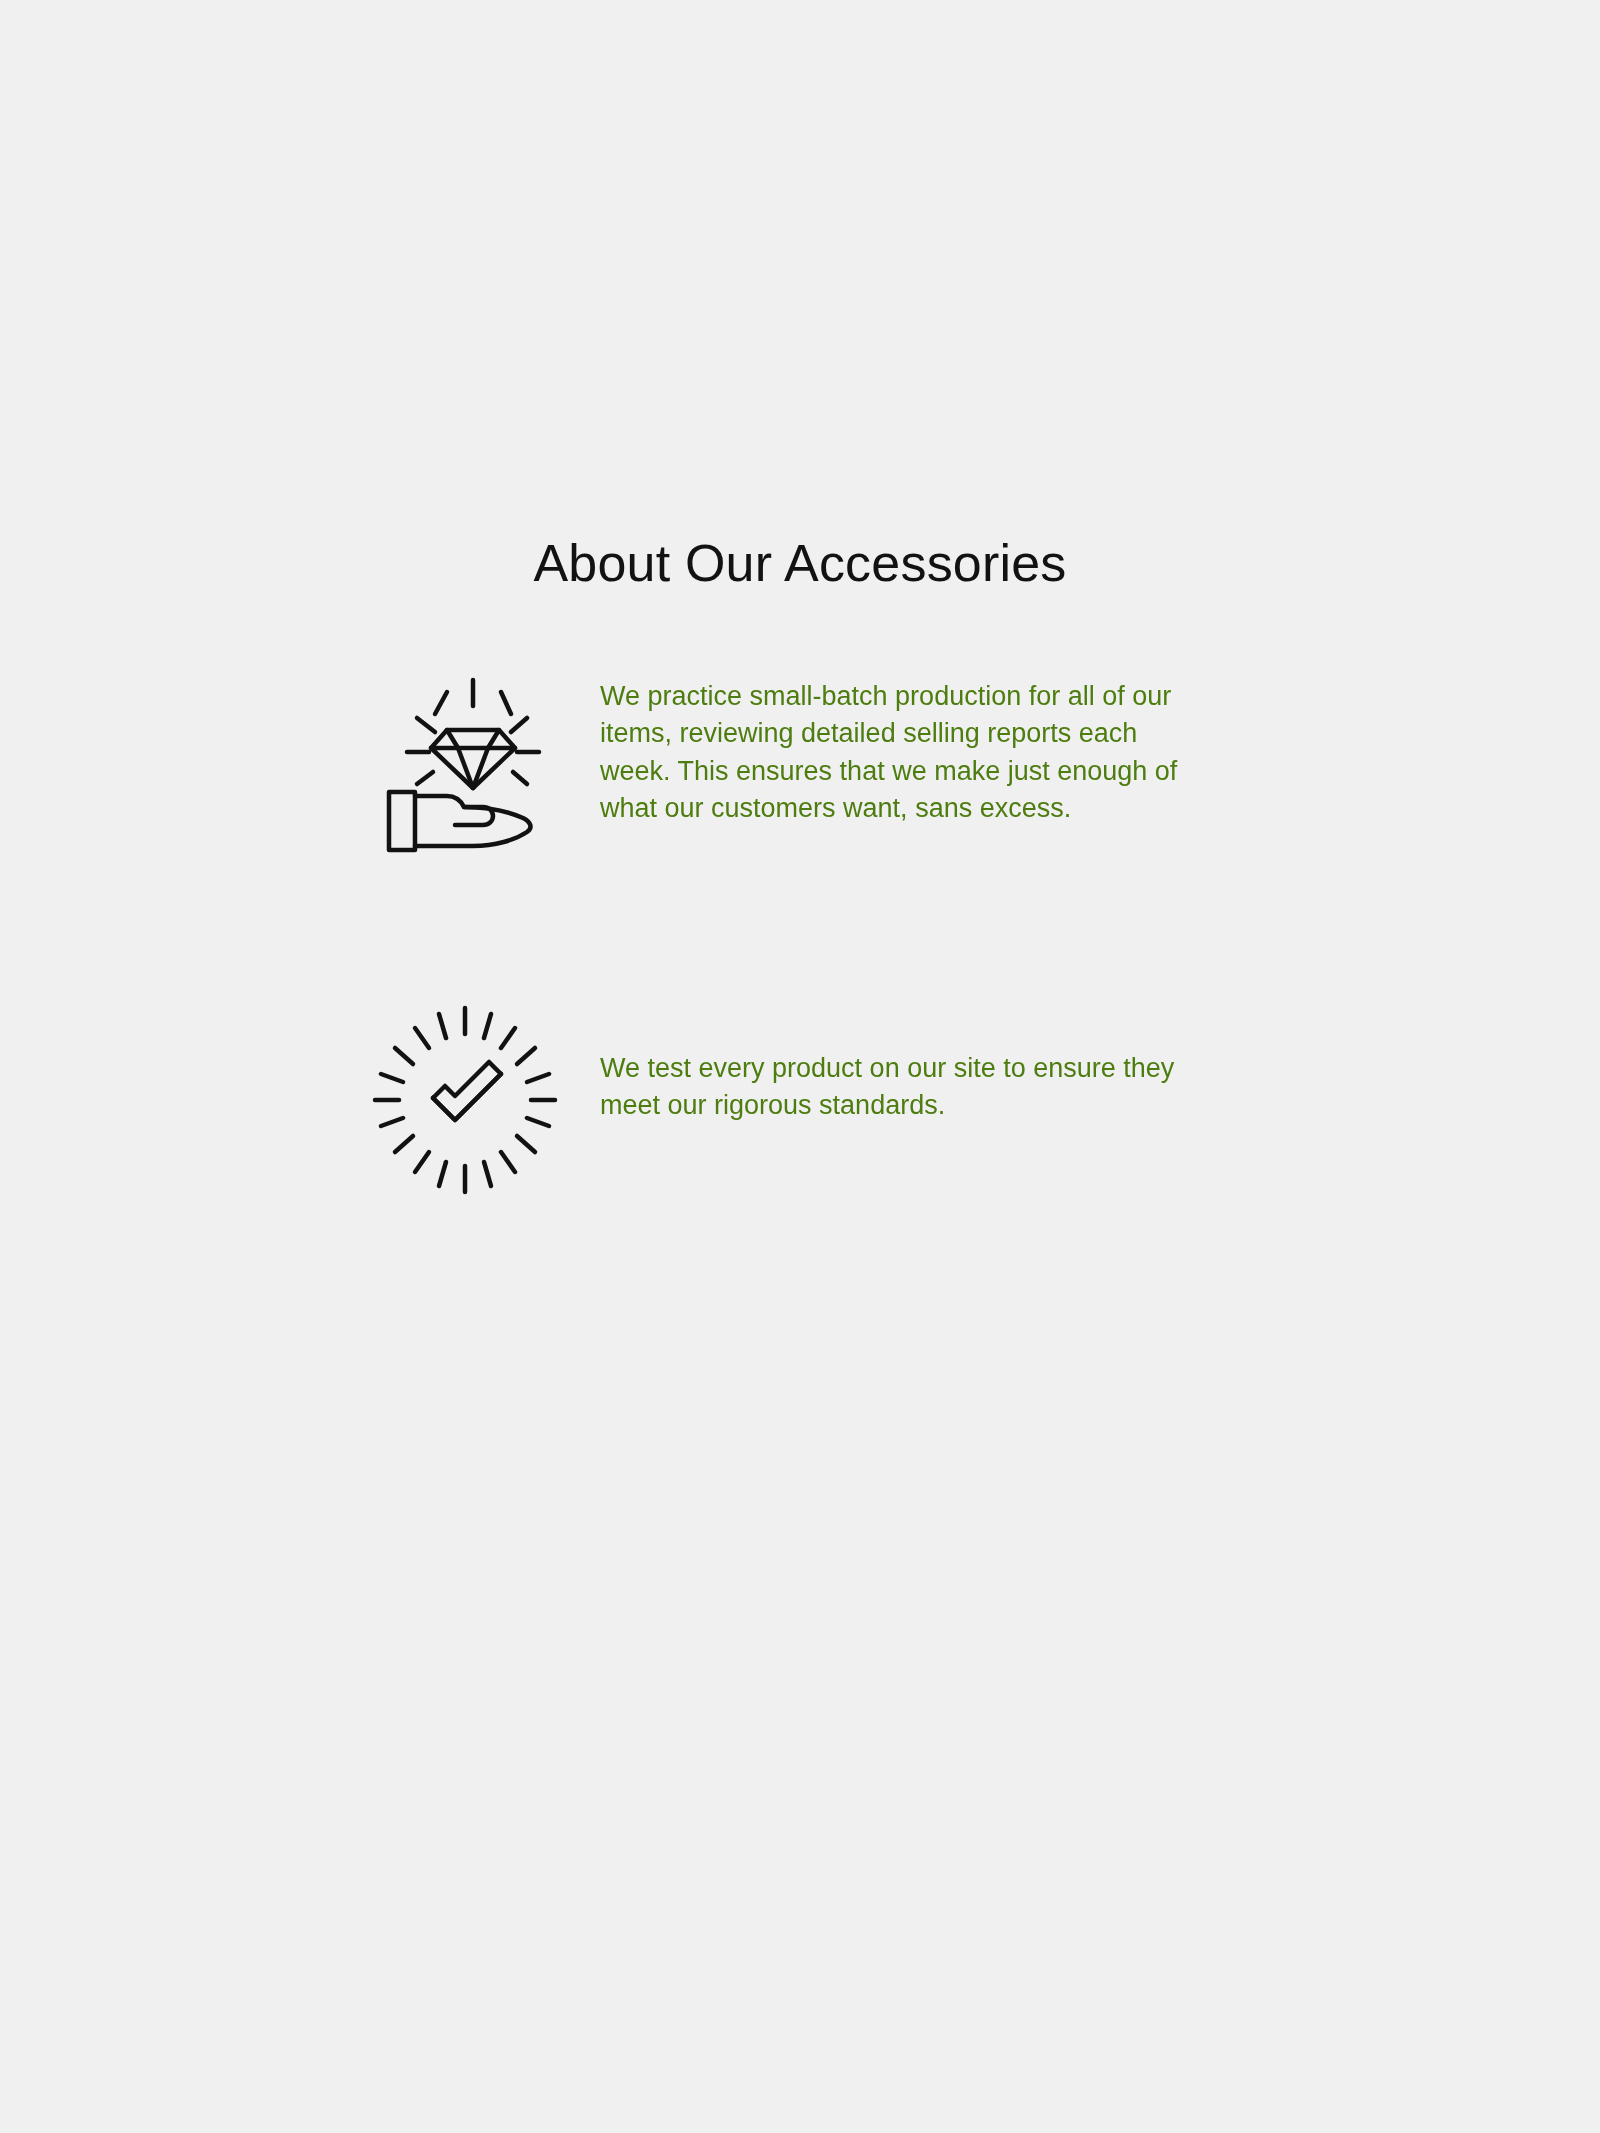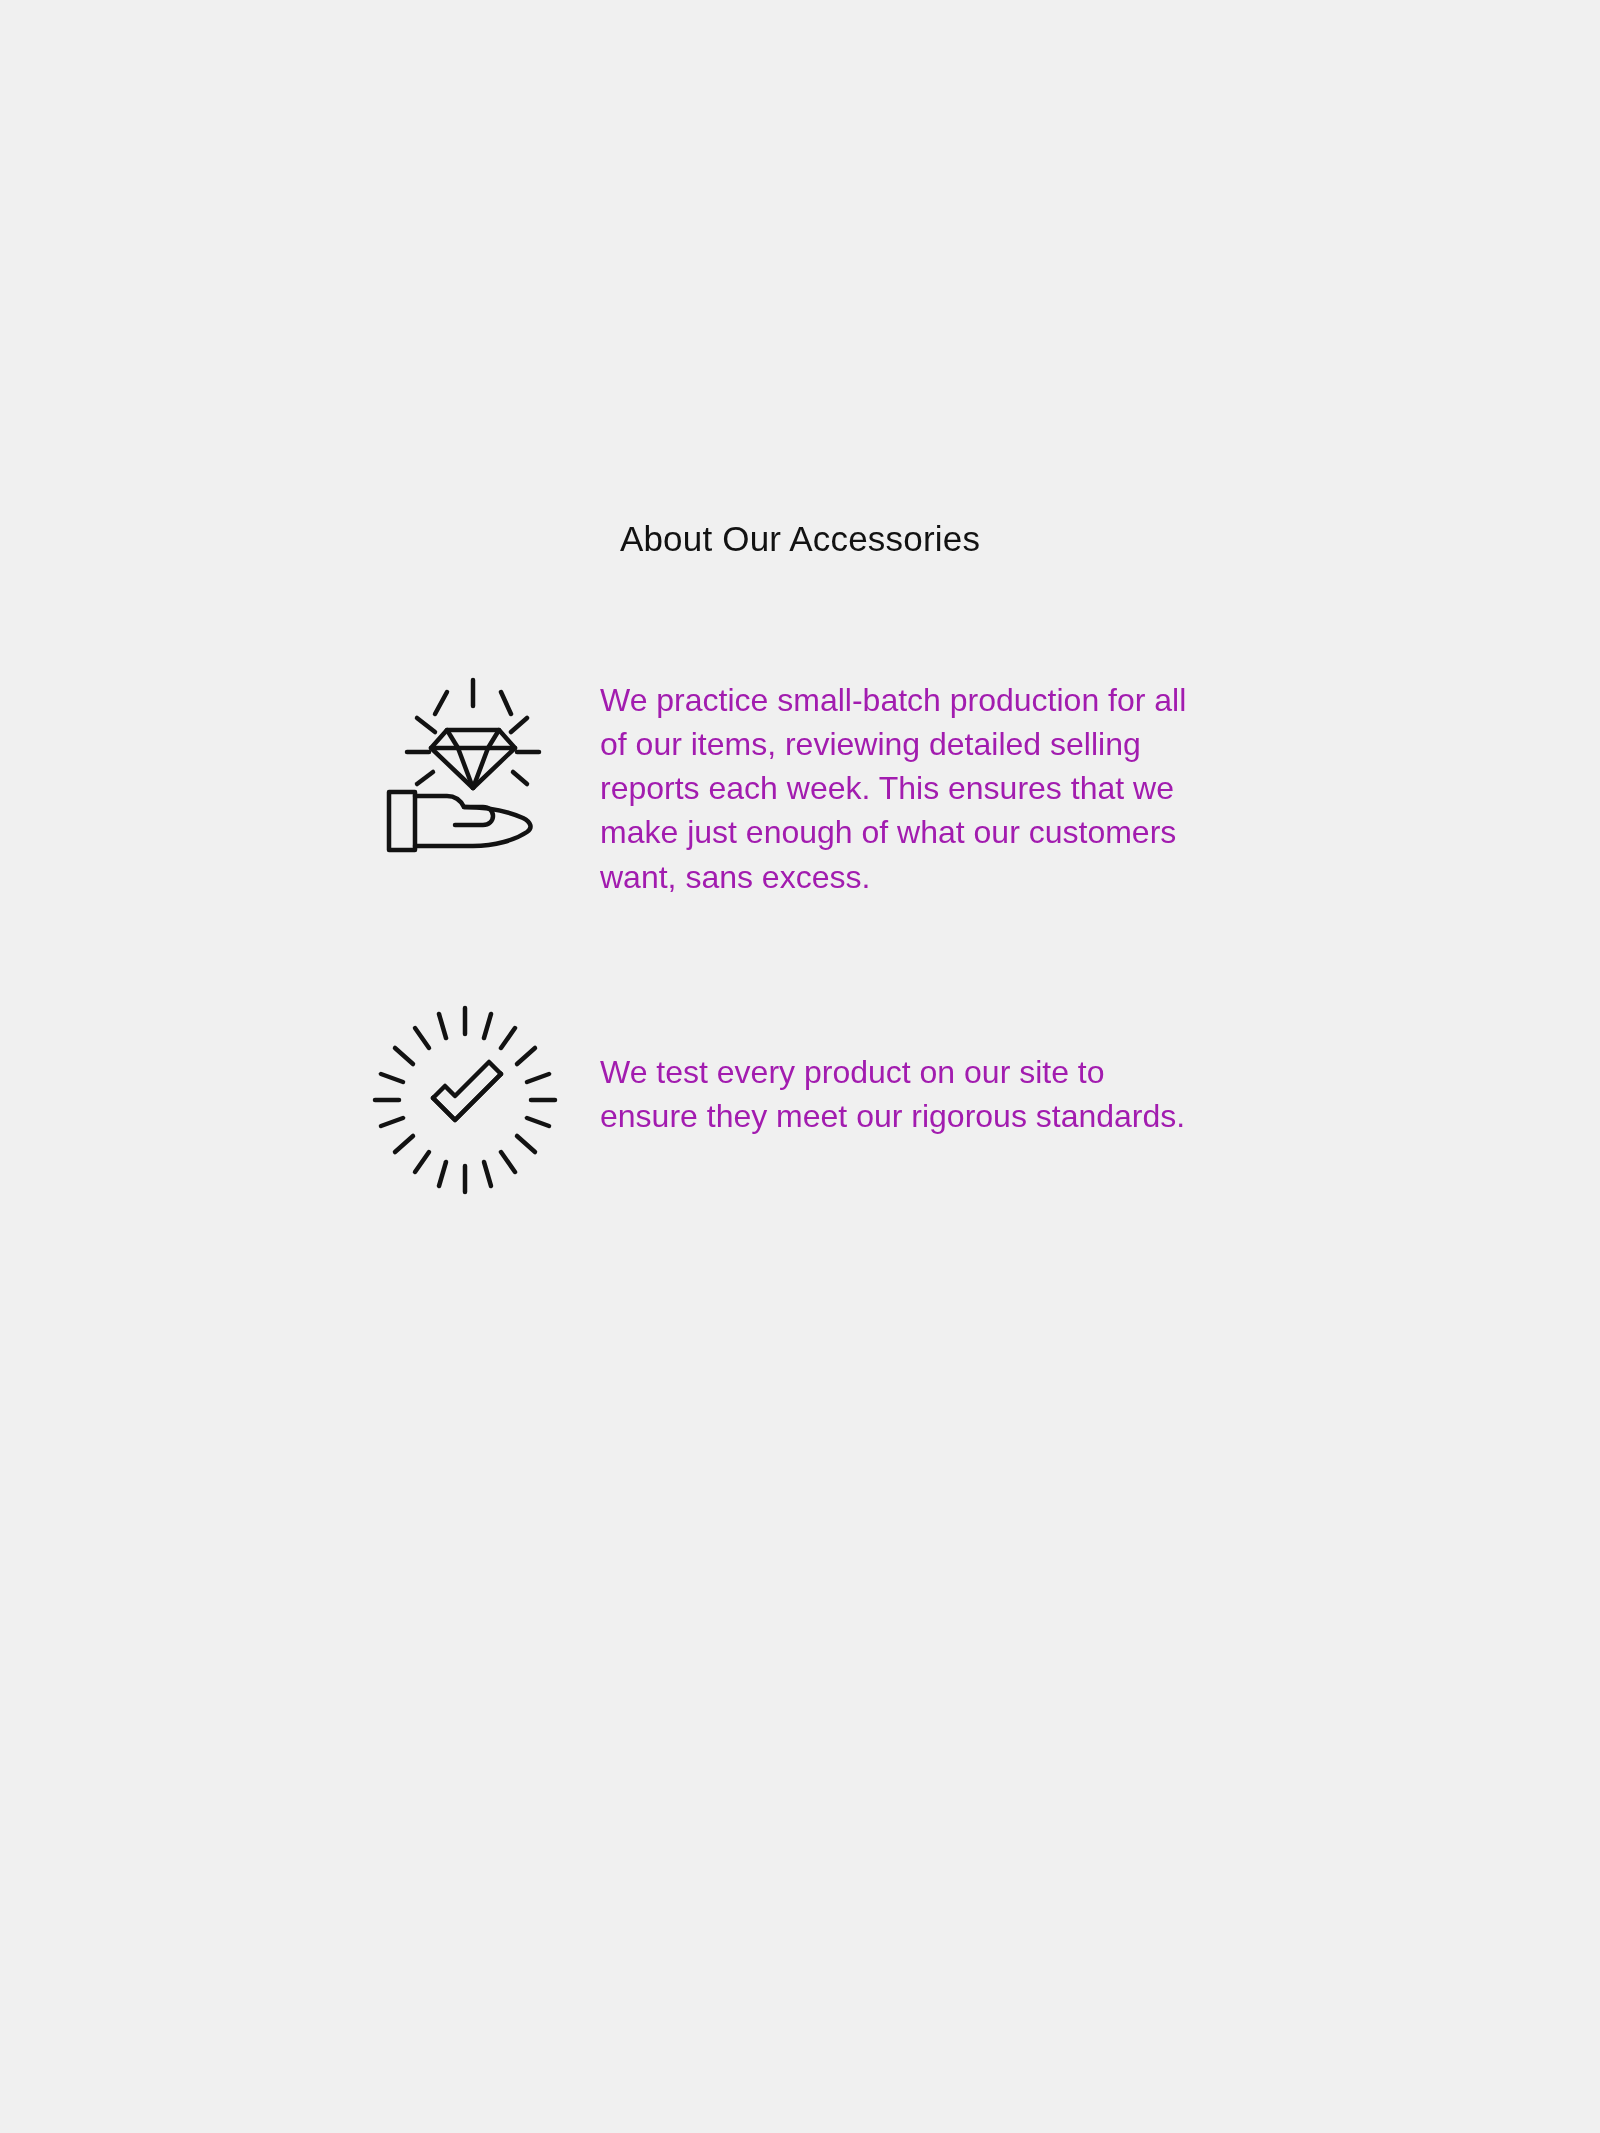--- a/index.html
+++ b/index.html
@@ -19,21 +19,21 @@
     width: 1600px;
     height: 2133px;
     box-sizing: border-box;
   }
   .section-title {
     position: absolute;
     top: 490px;
     left: 0;
     width: 1600px;
     text-align: center;
-    font-size: 35px;
+    font-size: 52px;
     font-weight: 400;
     letter-spacing: 0.2px;
     color: #121212;
   }
   .features {
     position: absolute;
     top: 660px;
     left: 330px;
     width: 940px;
   }
@@ -46,23 +46,23 @@
     width: 270px;
     min-width: 270px;
     display: flex;
     justify-content: center;
     align-items: center;
   }
   .feature-icon svg {
     display: block;
   }
   .feature-text {
-    font-size: 32px;
+    font-size: 27px;
     line-height: 1.38;
-    color: #a21caf;
+    color: #4d7c0f;
     padding-top: 6px;
     max-width: 600px;
   }
   .row-1 .feature-text { padding-top: 18px; }
   .row-2 .feature-text { padding-top: 60px; }
   .row-3 .feature-text { padding-top: 60px; }
   .row-1 { height: 270px; }
   .row-2 { height: 300px; }
   .row-3 { height: 250px; }
 </style>

